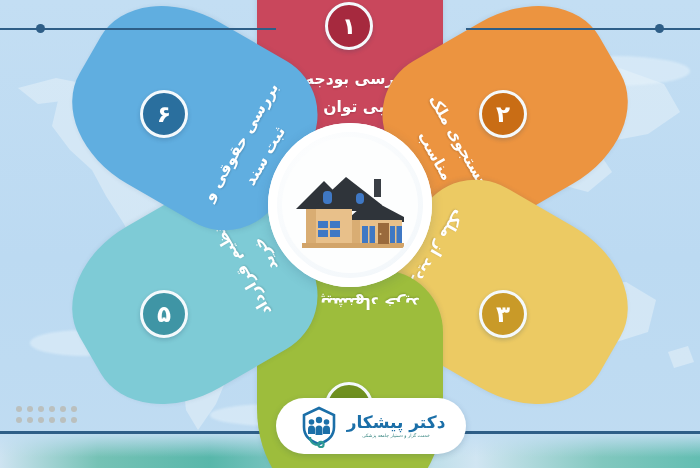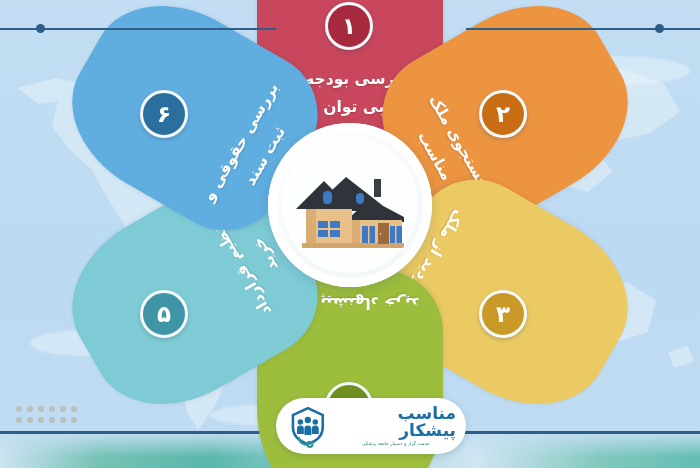--- a/index.html
+++ b/index.html
@@ -237,21 +237,21 @@
     <span>۶</span>
   </div>
 
   <div class="logo-rule l" style="background: rgb(46, 94, 135);"></div>
   <div class="logo-rule r" style="background: rgb(46, 94, 135);"></div>
   <div class="logo-dot" style="left: 36px; background: rgb(46, 94, 135);"></div>
   <div class="logo-dot" style="right: 36px; background: rgb(46, 94, 135);"></div>
 
   <div class="logo-pill">
     <div class="logo-texts">
-      <div class="logo-title" style="color: rgb(27, 111, 168);">مناسب پیشکار</div>
+      <div class="logo-title" style="color: rgb(27, 111, 168);">دکتر پیشکار</div>
       <div class="logo-sub" style="color: rgb(45, 127, 122);">خدمت گزار و دستیار جامعه پزشکی</div>
     </div>
     <svg width="44" height="44" viewBox="0 0 44 44">
       <path d="M22 4 L37 11 V23 C37 32 30 37.5 22 40 C14 37.5 7 32 7 23 V11 Z" fill="none" stroke="#1b6fa8" stroke-width="2.6"></path>
       <circle cx="14.5" cy="18" r="2.8" fill="#1b6fa8"></circle>
       <circle cx="22" cy="16" r="3.2" fill="#1b6fa8"></circle>
       <circle cx="29.5" cy="18" r="2.8" fill="#1b6fa8"></circle>
       <path d="M11 30 v-5 a3.5 3.5 0 0 1 7 0 v5 Z" fill="#1b6fa8"></path>
       <path d="M18.5 31 v-6 a3.5 3.5 0 0 1 7 0 v6 Z" fill="#1b6fa8"></path>
       <path d="M26 30 v-5 a3.5 3.5 0 0 1 7 0 v5 Z" fill="#1b6fa8"></path>

